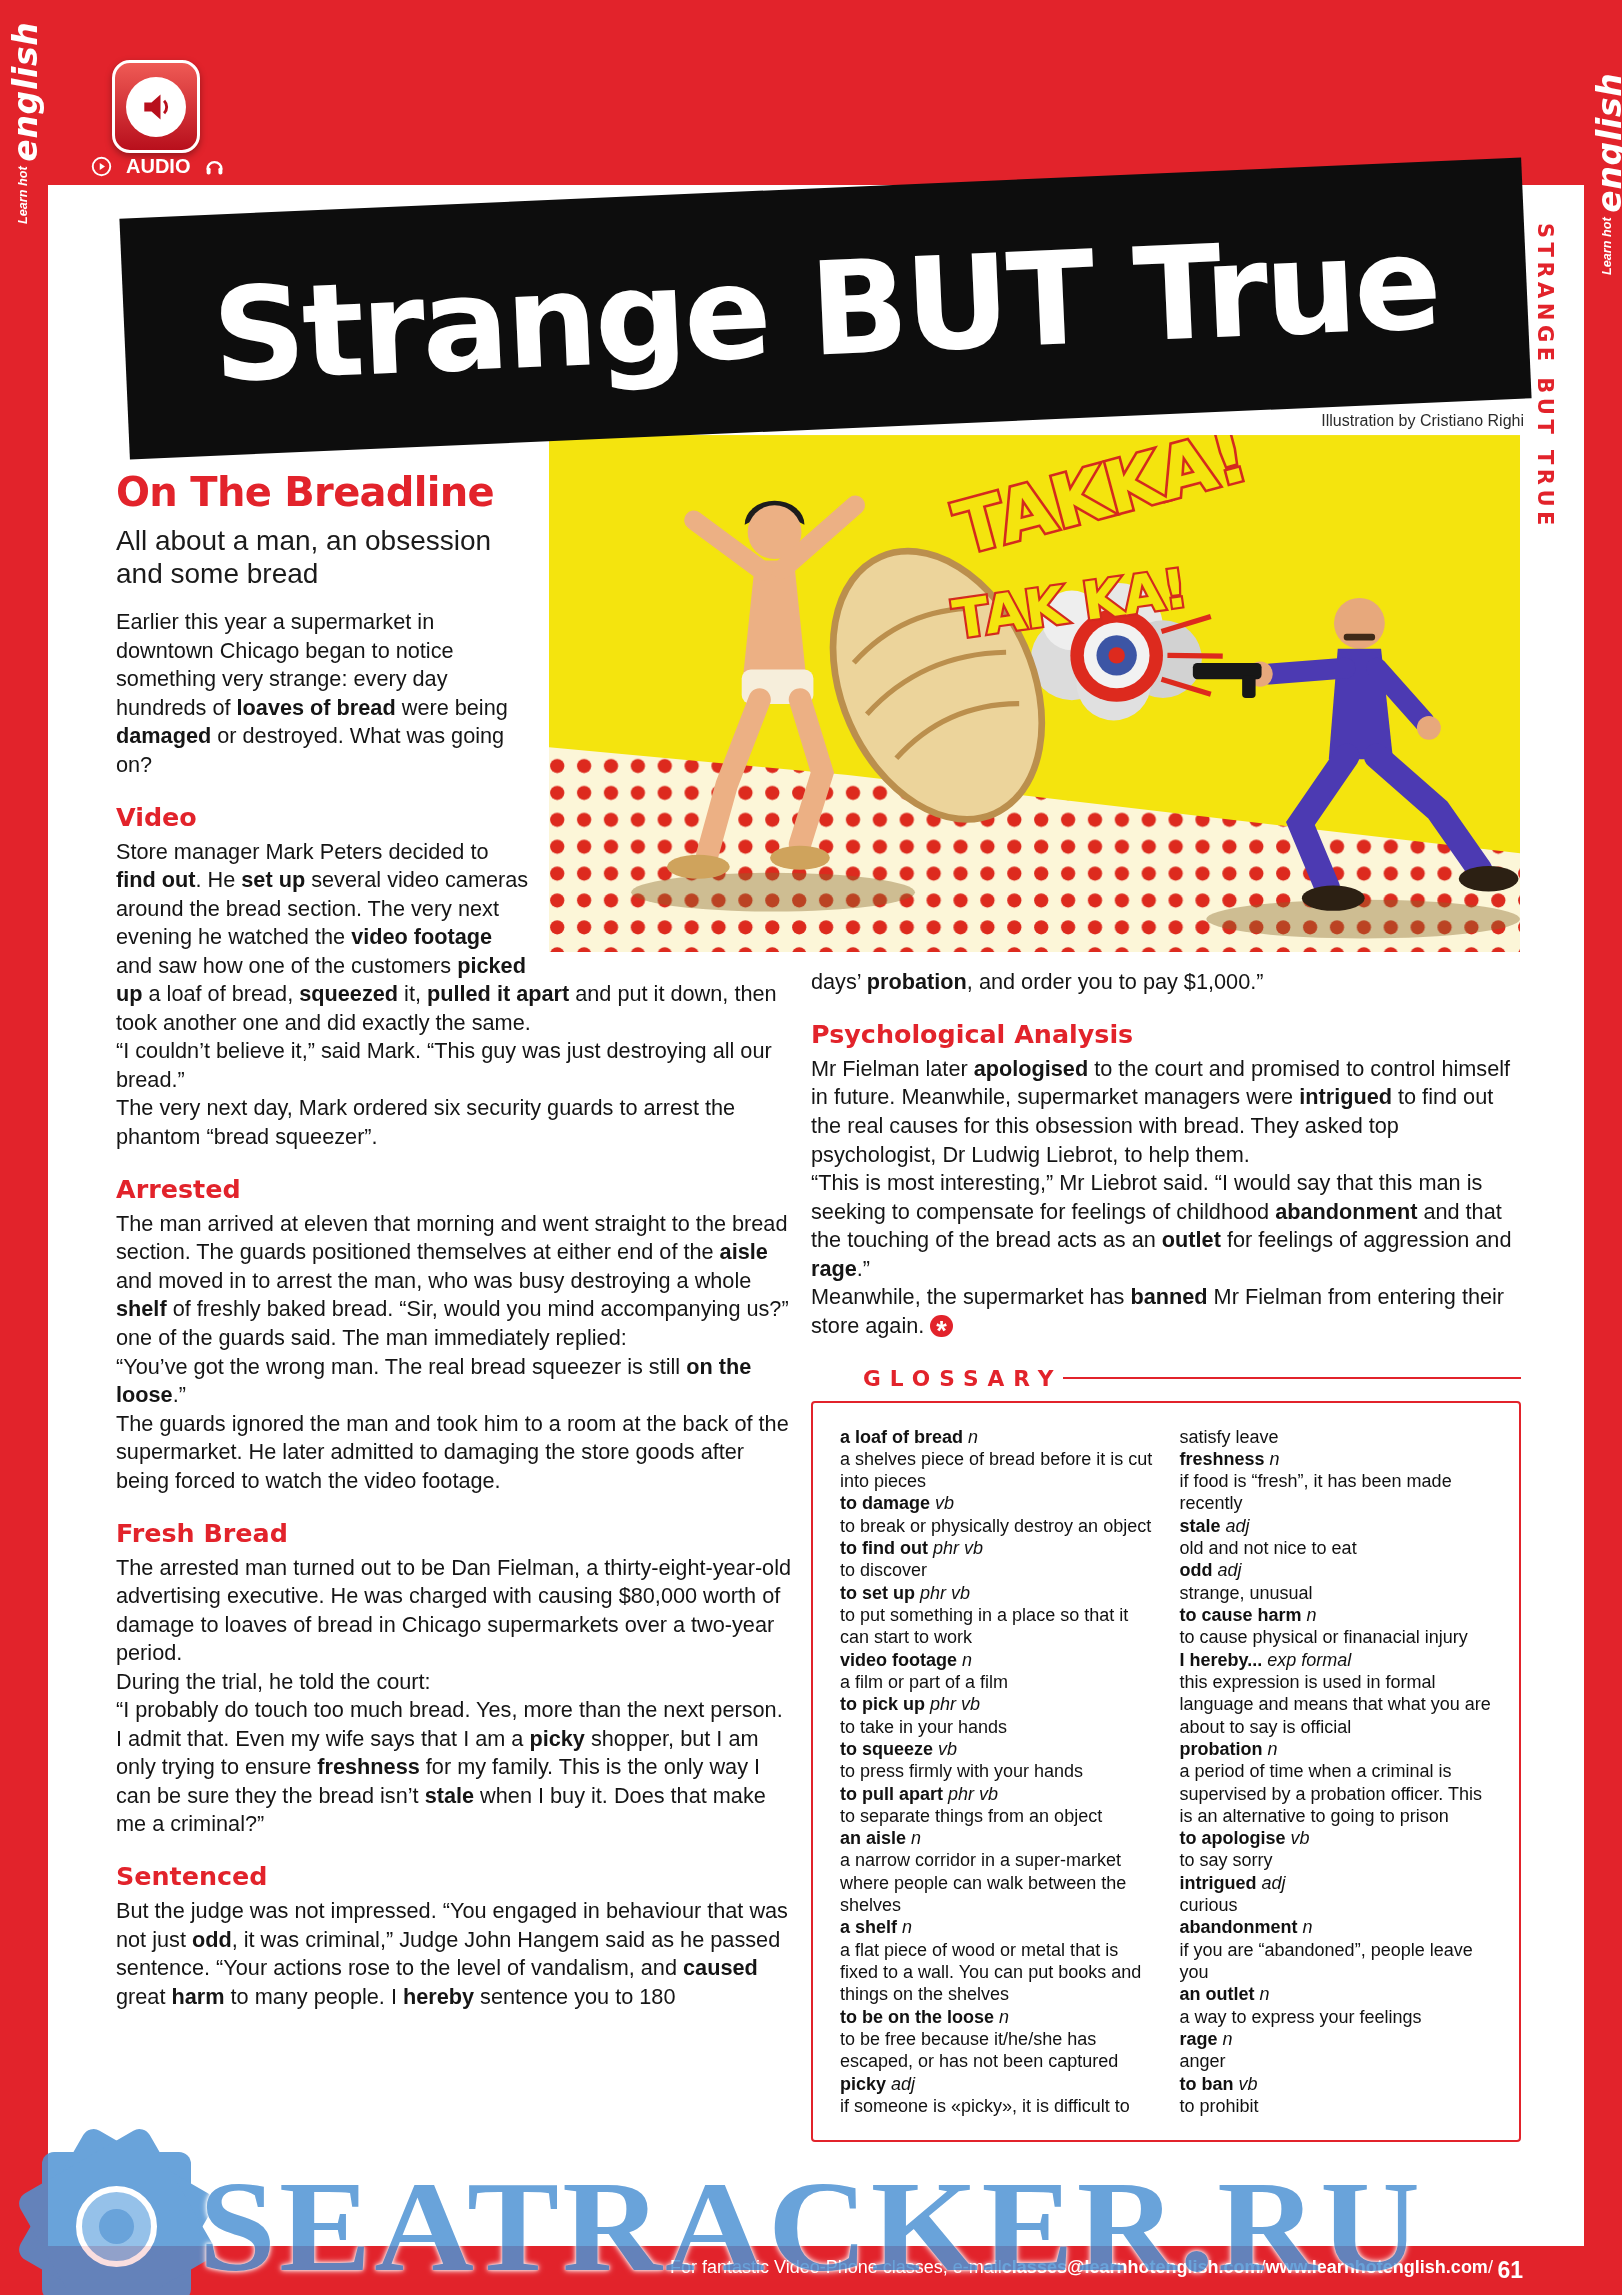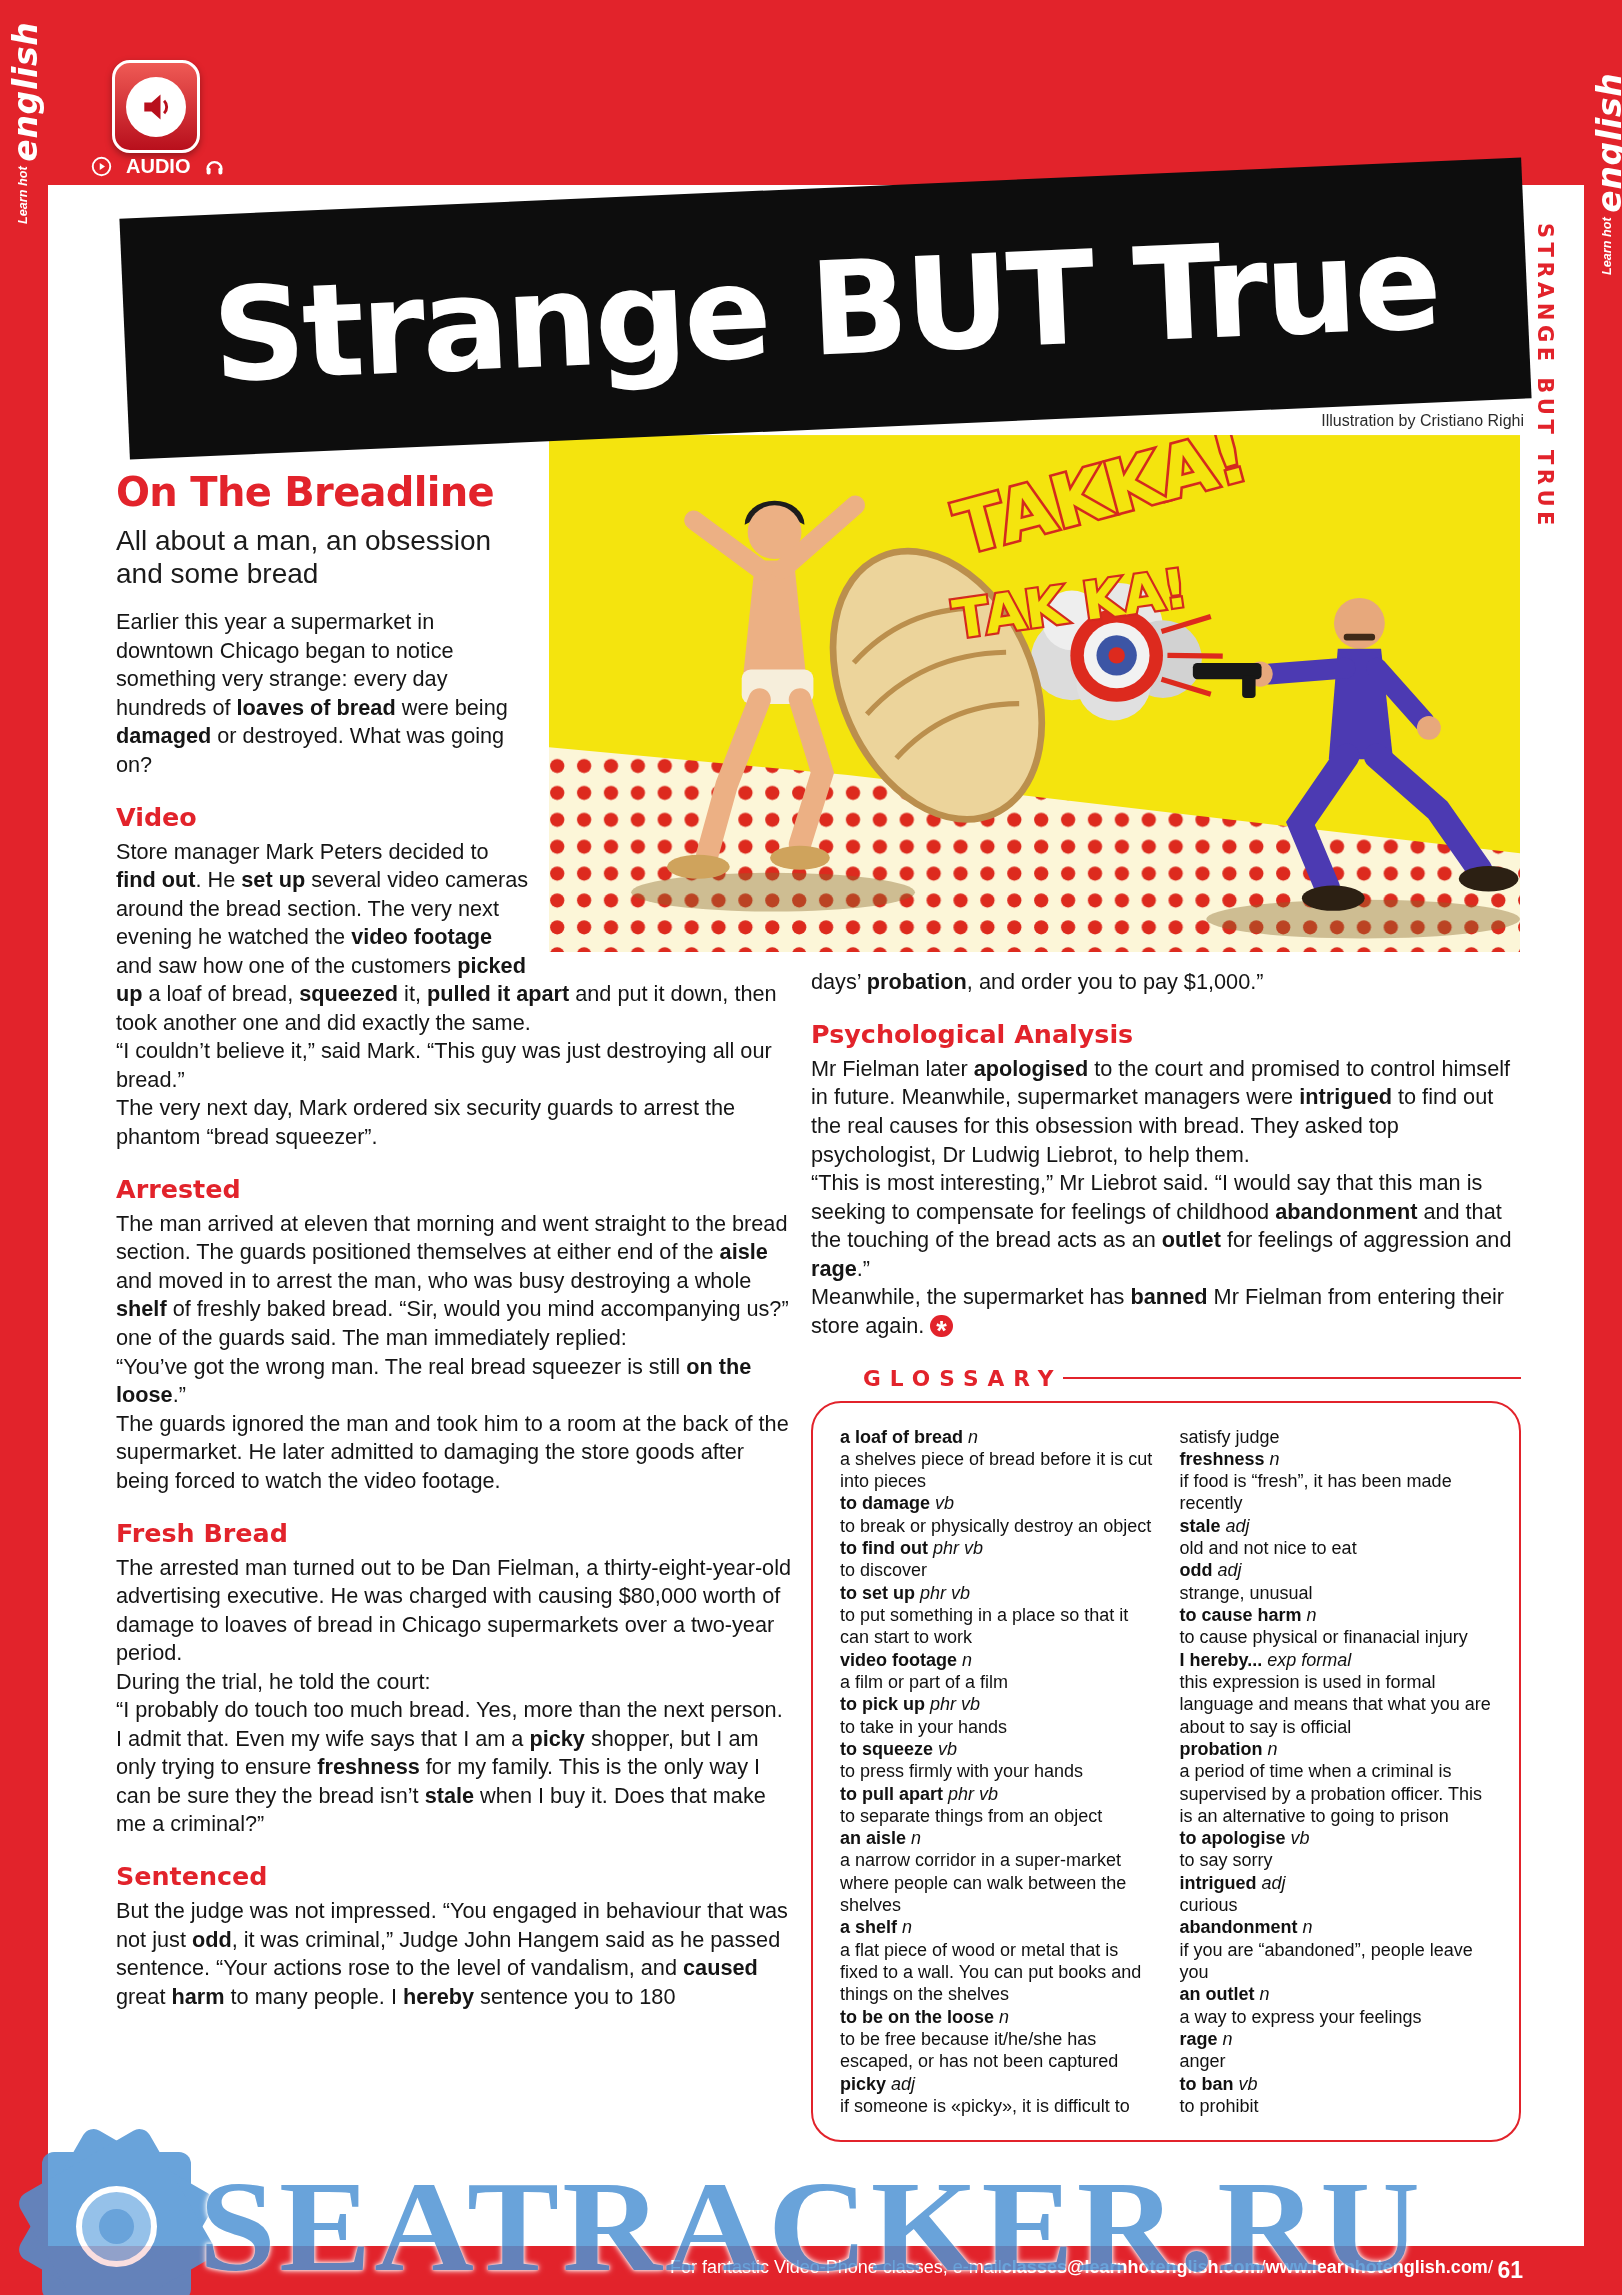--- a/index.html
+++ b/index.html
@@ -74,21 +74,21 @@
              background: #e2232b; color: #fff; text-align: center; overflow: hidden;
              font-size: 27px; line-height: 33px; font-weight: bold; vertical-align: -4.5px;
              margin-left: 6px; }
 
   
   .glossary-head { display: flex; align-items: center; margin: 25.4px 0 10.5px;
                    padding-left: 52px; }
   .glossary-head .g-title { color: #e2232b; font-weight: bold; font-size: 21.7px;
                             letter-spacing: 9px; font-family: "DejaVu Sans", sans-serif; }
   .glossary-head .rule { flex: 1; height: 2.2px; background: #e2232b; }
-  .glossary-box { border: 2.2px solid #e2232b; border-radius: 30px; background: #fff;
+  .glossary-box { border: 2.2px solid #e2232b; border-radius: 4px; background: #fff;
                   padding: 22.4px 27px; display: flex; gap: 27px; }
   .g-col { flex: 1; font-size: 18px; line-height: 1.24; color: #111; }
   .g-term { font-weight: bold; }
   .g-pos { font-style: italic; }
 
   
   .footer { position: absolute; right: 100px; top: 2257px; z-index: 5; color: #fff;
             font-size: 18px; white-space: nowrap; display: flex; align-items: flex-start; }
   .ftr-bold { font-weight: bold; }
   .ftr-page { font-weight: bold; font-size: 23px; margin-left: 4.5px; }
@@ -308,21 +308,21 @@
             <div class="g-head"><span class="g-term">to be on the loose</span> <span class="g-pos">n</span></div>
             <div class="g-def">to be free because it/he/she has escaped, or has not been captured</div>
           </div>
           <div class="g-entry">
             <div class="g-head"><span class="g-term">picky</span> <span class="g-pos">adj</span></div>
             <div class="g-def">if someone is «picky», it is difficult to</div>
           </div>
         </div>
       <div class="g-col">
           <div class="g-entry">
-            <div class="g-def">satisfy judge</div>
+            <div class="g-def">satisfy leave</div>
           </div>
           <div class="g-entry">
             <div class="g-head"><span class="g-term">freshness</span> <span class="g-pos">n</span></div>
             <div class="g-def">if food is “fresh”, it has been made recently</div>
           </div>
           <div class="g-entry">
             <div class="g-head"><span class="g-term">stale</span> <span class="g-pos">adj</span></div>
             <div class="g-def">old and not nice to eat</div>
           </div>
           <div class="g-entry">

